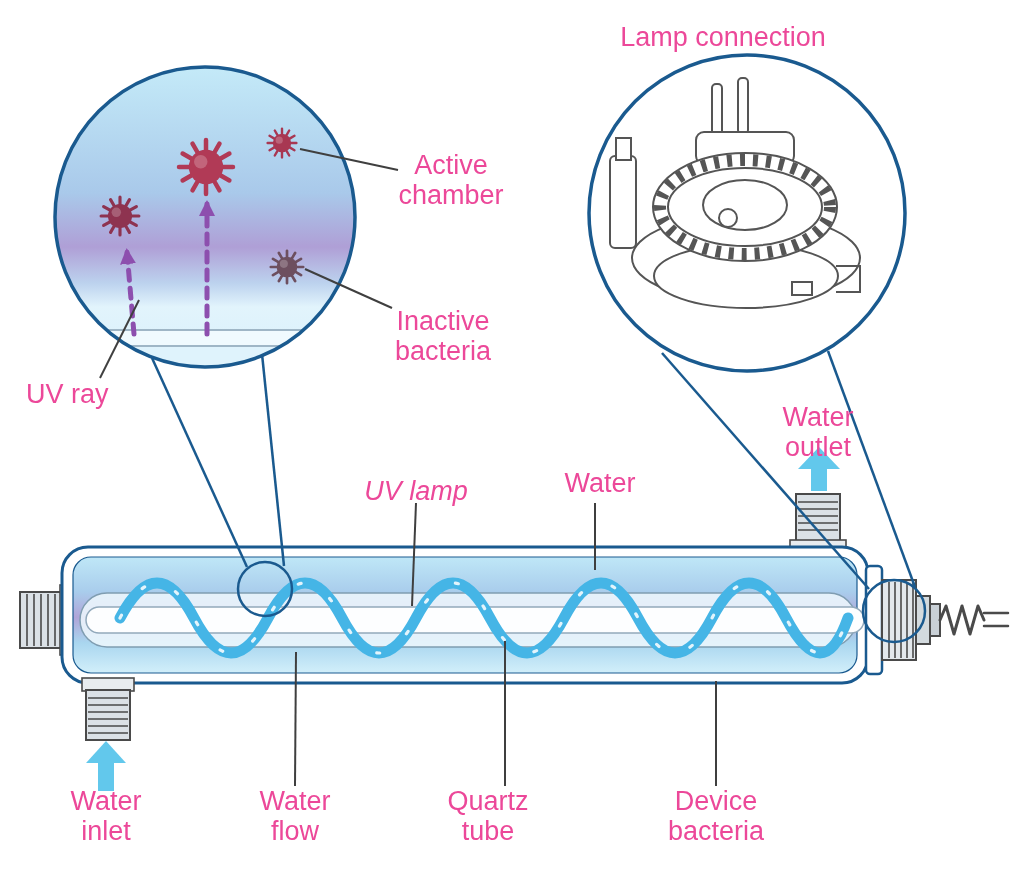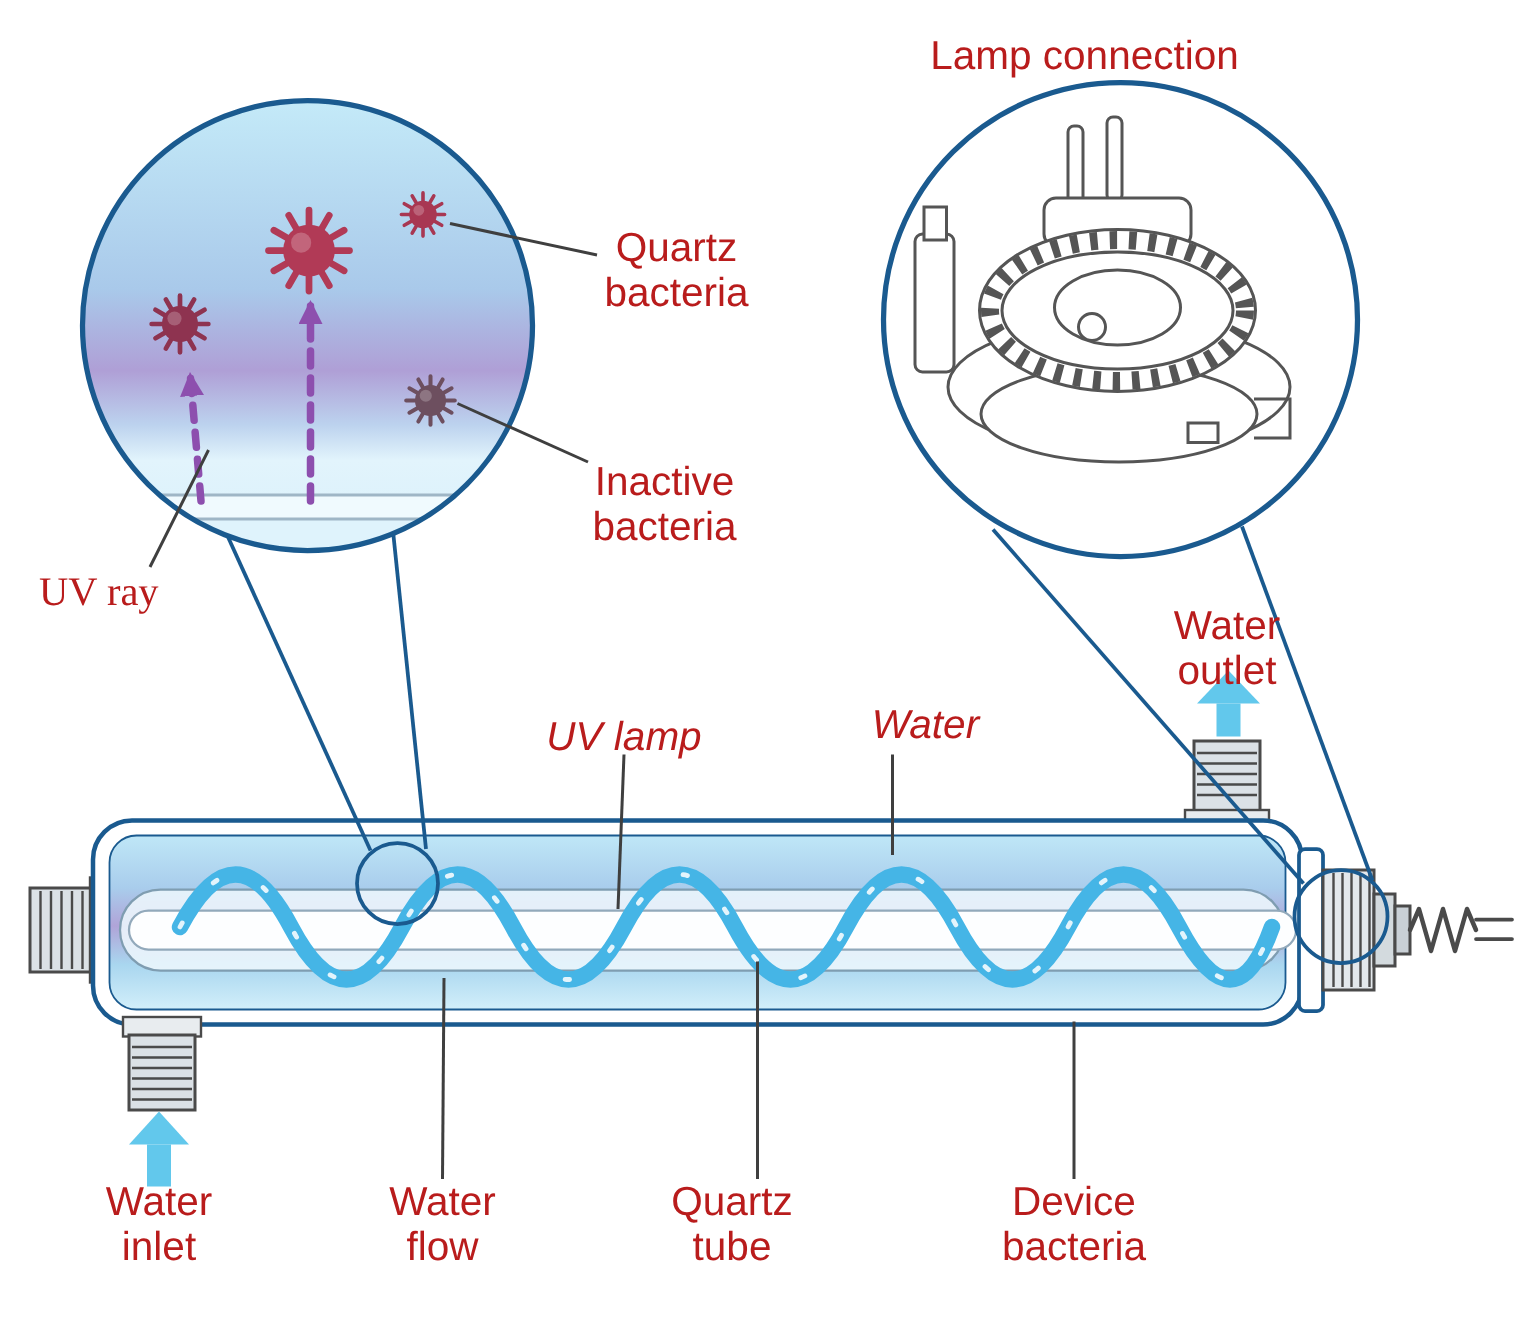--- a/index.html
+++ b/index.html
@@ -11,25 +11,25 @@
     font-family: "Liberation Sans", sans-serif;
     overflow: hidden;
   }
   .stage svg { position: absolute; inset: 0; }
   .lbl {
     position: absolute;
     transform: translateX(-50%);
     text-align: center;
     font-size: 27px;
     line-height: 1.12;
-    color: #b91c1c;
+    color: #ec4899;
     white-space: normal;
   }
   .lbl.nowrap { white-space: nowrap; }
-  .lbl.left-align { transform: none; text-align: right; font-family: Liberation Serif, serif; }
+  .lbl.left-align { transform: none; text-align: right; }
 </style>
 </head>
 <body>
 
 <div class="stage">
 
   <svg width="1024" height="878" viewBox="0 0 1024 878">
     <defs>
       <linearGradient id="magGrad" x1="0" y1="0" x2="0" y2="1">
         <stop offset="0" stop-color="#c4eaf8"></stop>
@@ -171,24 +171,24 @@
       <line x1="100" y1="378" x2="139" y2="300"></line>
       <line x1="416" y1="503" x2="412" y2="606"></line>
       <line x1="595" y1="503" x2="595" y2="570"></line>
       <line x1="295" y1="786" x2="296" y2="652"></line>
       <line x1="505" y1="786" x2="505" y2="641"></line>
       <line x1="716" y1="786" x2="716" y2="681"></line>
     </g>
   </svg>
 
   <div class="lbl nowrap" style="left:723px; top:22px;">Lamp connection</div>
-  <div class="lbl" style="left:451px; top:150px; width:130px;">Quartz bacteria</div>
+  <div class="lbl" style="left:451px; top:150px; width:130px;">Active chamber</div>
   <div class="lbl" style="left:443px; top:286px; width:130px;margin-top:20px;">Inactive bacteria</div>
   <div class="lbl nowrap left-align" style="left:26px; top:379px;">UV ray</div>
   <div class="lbl nowrap" style="left:416px; top:476px;font-style:italic;">UV lamp</div>
-  <div class="lbl nowrap" style="left:617px; top:468px;font-style:italic;">Water</div>
+  <div class="lbl nowrap" style="left:600px; top:468px;">Water</div>
   <div class="lbl" style="left:818px; top:402px; width:95px;">Water outlet</div>
   <div class="lbl" style="left:295px; top:786px; width:95px;">Water flow</div>
   <div class="lbl" style="left:106px; top:786px; width:95px;">Water inlet</div>
   <div class="lbl" style="left:488px; top:786px; width:100px;">Quartz tube</div>
   <div class="lbl" style="left:716px; top:786px; width:130px;">Device bacteria</div>
 
 </div>
 
 </body></html>

